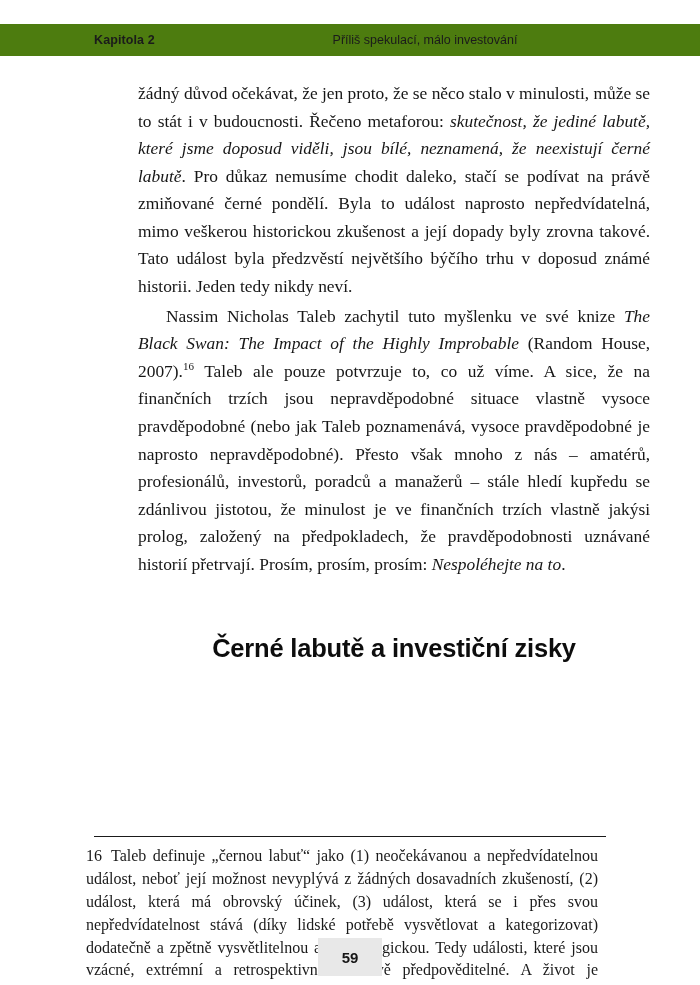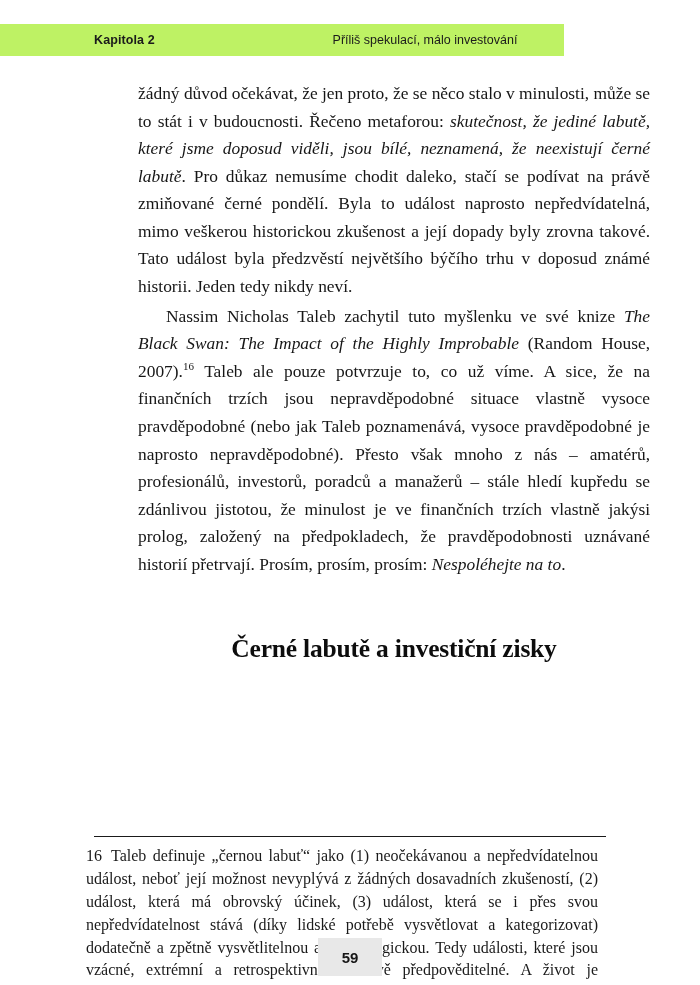--- a/index.html
+++ b/index.html
@@ -21,23 +21,23 @@
     width: 700px;
     height: 985px;
     background: #ffffff;
   }
 
   
   .header-band {
     position: absolute;
     top: 24px;
     left: 0;
-    width: 564px;
+    width: 700px;
     height: 32px;
-    background: #bef264;
+    background: #4d7c0f;
     display: flex;
     align-items: center;
   }
   .header-chapter {
     position: absolute;
     left: 94px;
     font-family: "Liberation Sans", sans-serif;
     font-weight: bold;
     font-size: 12.5px;
     letter-spacing: 0.1px;
@@ -79,21 +79,21 @@
   .it { font-style: italic; }
   sup.fn {
     font-size: 11px;
     vertical-align: super;
     line-height: 0;
   }
 
   
   h2.section {
     margin: 56px 0 26px 0;
-    font-family: Liberation Serif, serif;
+    font-family: Liberation Sans, sans-serif;
     font-weight: bold;
     font-size: 25.5px;
     text-align: center;
     letter-spacing: -0.2px;
     color: #0d0d0d;
   }
 
   
   .footnote-rule {
     position: absolute;

